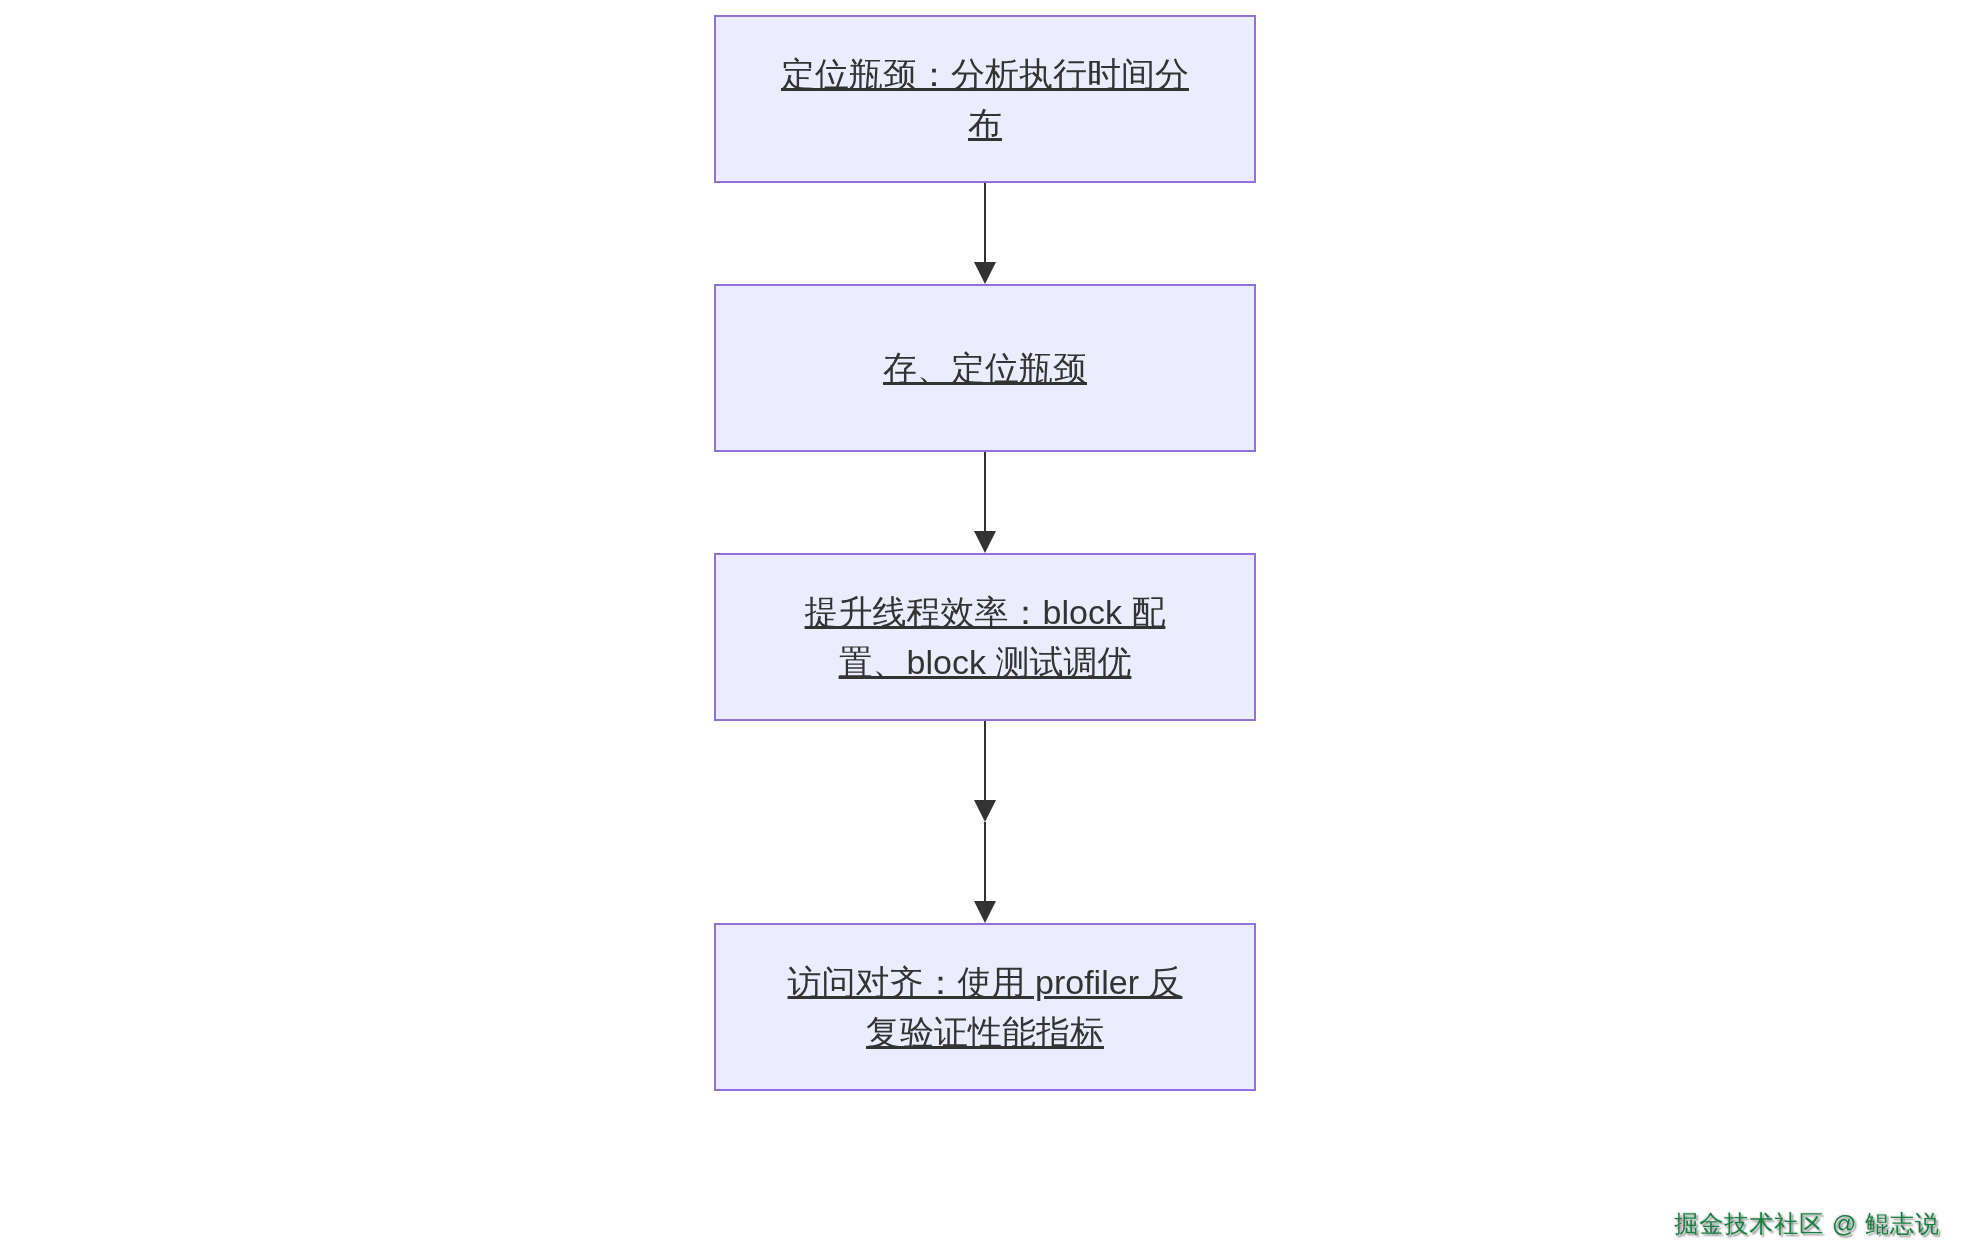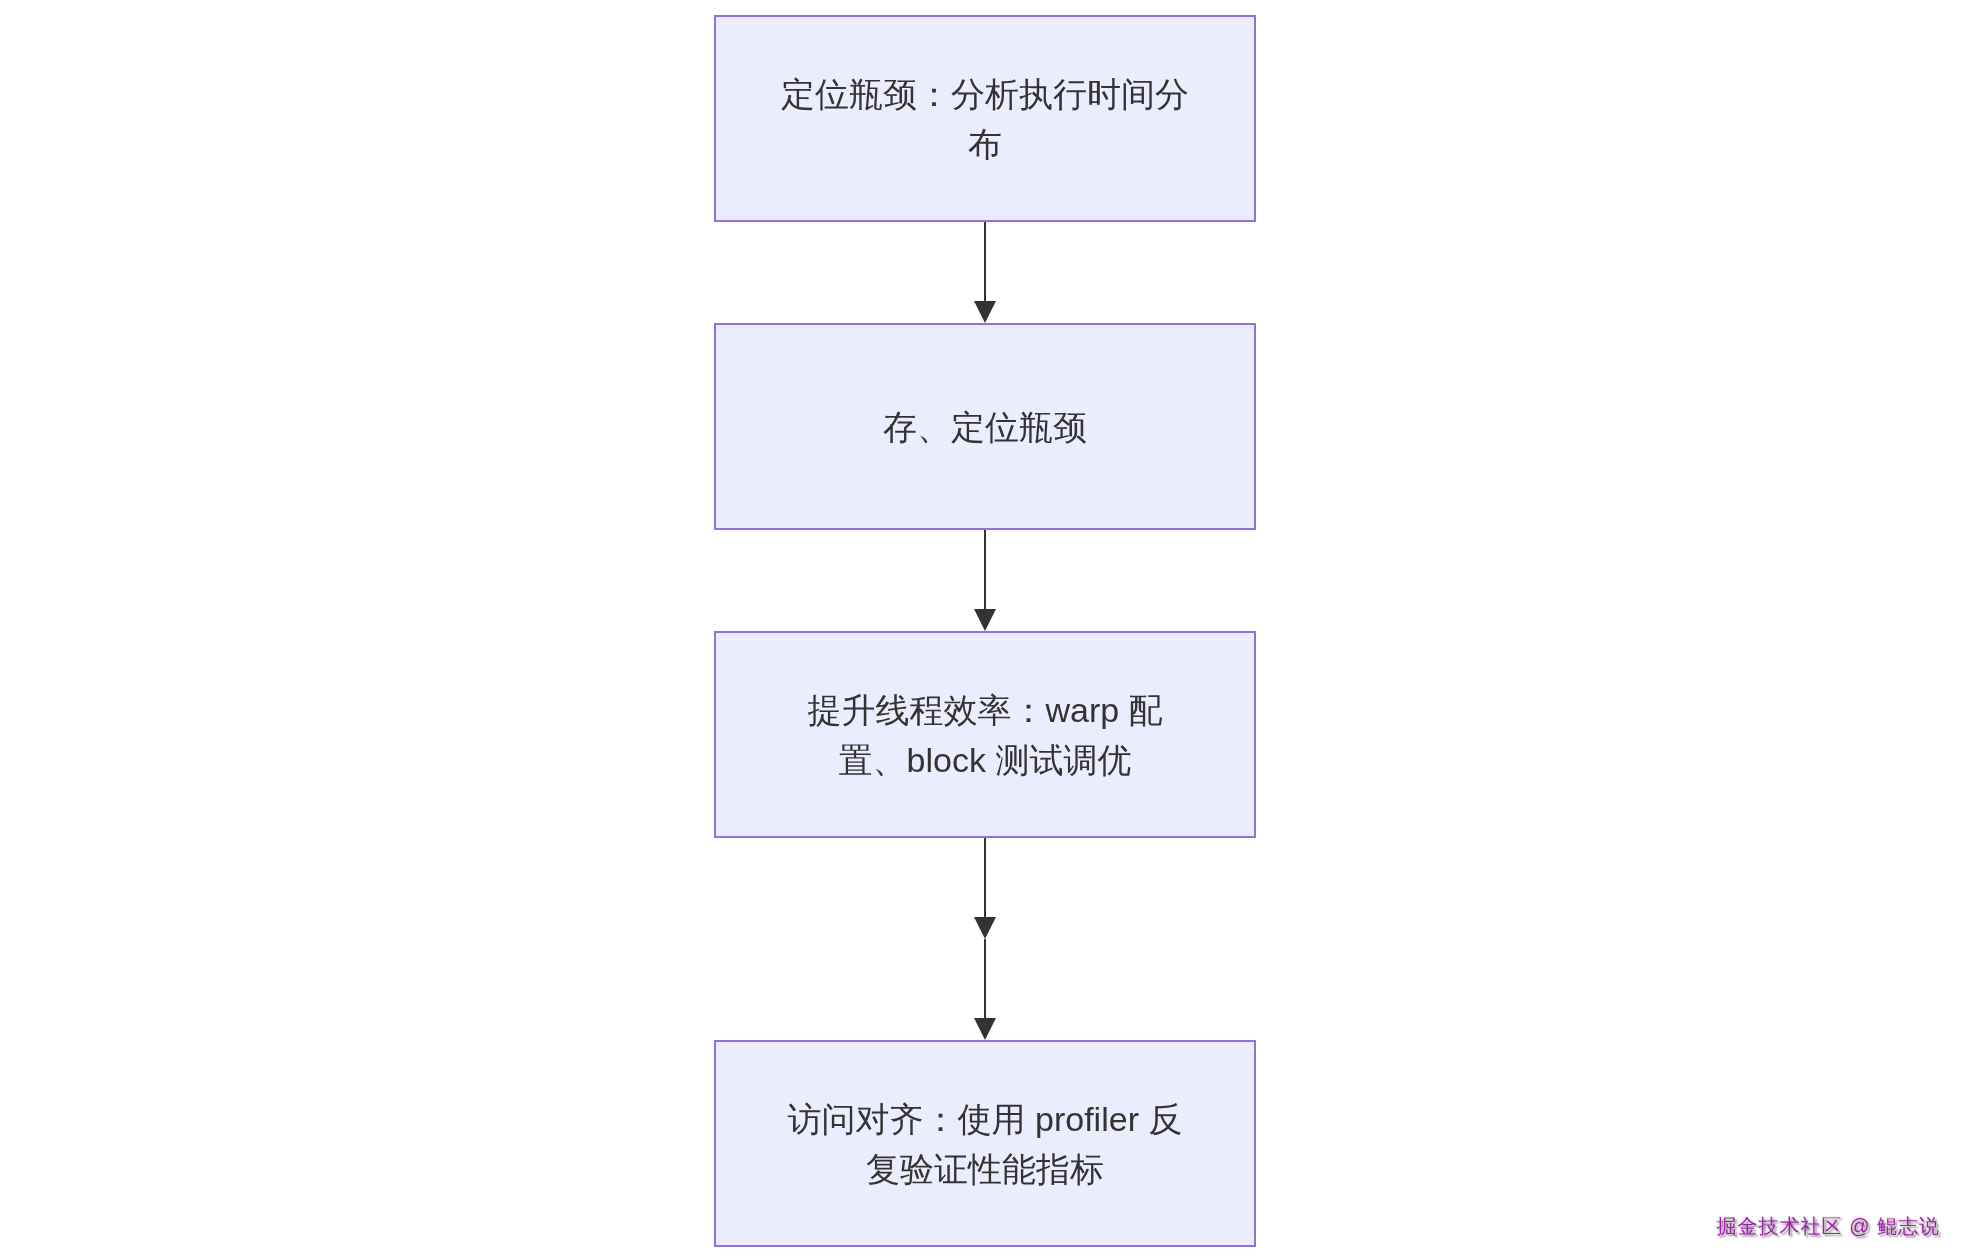--- a/index.html
+++ b/index.html
@@ -16,45 +16,45 @@
   }
   .canvas{
     position:relative;width:1969px;height:1260px;background:#ffffff;overflow:hidden;
   }
   .flow-column{
     position:absolute;left:714px;top:15px;width:542px;
     display:flex;flex-direction:column;align-items:center;
   }
   .flow-node{
     box-sizing:border-box;
-    width:542px;height:207px;
+    width:542px;height:168px;
     background:var(--node-fill,#ECECFF);
     border:2.5px solid var(--node-border,#9370DB);
     display:flex;flex-direction:column;align-items:center;justify-content:center;
     text-align:center;
-    font-size:34px;line-height:50px;color:var(--text-color,#333333);
+    font-size:34px;line-height:50px;color:var(--text-color,#333333);text-decoration:underline;
   }
   .node-line{white-space:nowrap;}
   .flow-arrow{
     height:101px;width:24px;
     display:flex;flex-direction:column;align-items:center;
   }
   .arrow-shaft{
     width:2.5px;flex:1 1 auto;background:var(--arrow-color,#333333);
   }
   .arrowhead{
     width:0;height:0;flex:0 0 auto;
     border-left:11px solid transparent;
     border-right:11px solid transparent;
     border-top:22px solid var(--arrow-color,#333333);
   }
   .watermark{
     position:absolute;right:29px;bottom:20px;
-    font-size:20px;letter-spacing:1px;
-    color:#a21caf;
+    font-size:24px;letter-spacing:1px;
+    color:#15803d;
     text-shadow:2px 2px 2px #8a8a8a, -1px -1px 1px rgba(200,200,200,0.5);
     white-space:nowrap;
   }
 </style>
 </head>
 <body>
 
 <div class="canvas">
   <div class="flow-column">
 
@@ -71,21 +71,21 @@
     <div class="flow-node">
       <div class="node-line">存、定位瓶颈</div>
     </div>
 
     <div class="flow-arrow">
       <div class="arrow-shaft"></div>
       <div class="arrowhead"></div>
     </div>
 
     <div class="flow-node">
-      <div class="node-line">提升线程效率：warp 配</div>
+      <div class="node-line">提升线程效率：block 配</div>
       <div class="node-line">置、block 测试调优</div>
     </div>
 
     <div class="flow-arrow">
       <div class="arrow-shaft"></div>
       <div class="arrowhead"></div>
     </div>
 
 
     <div class="flow-arrow">

